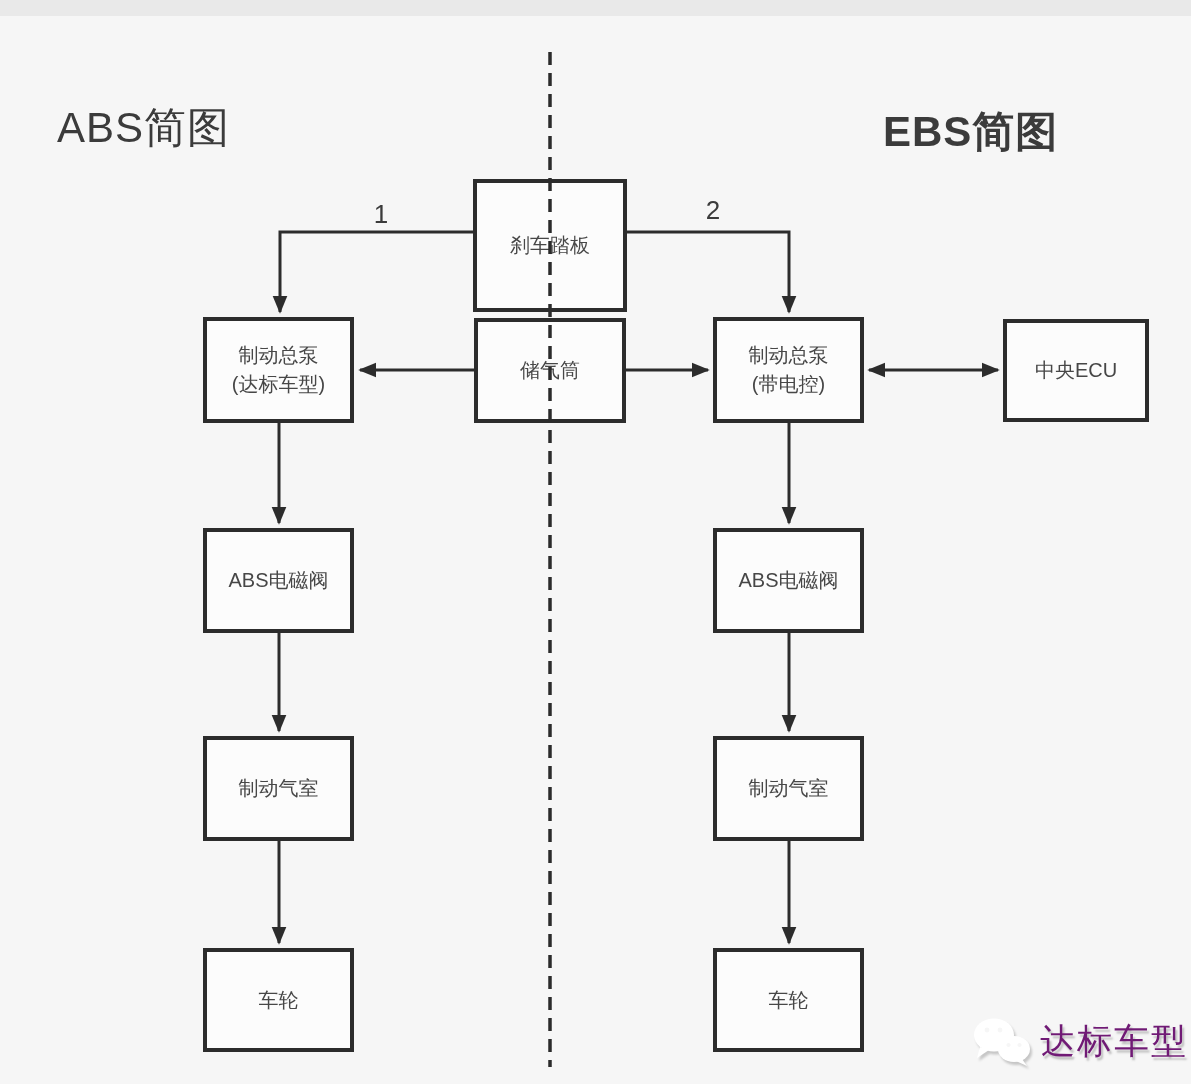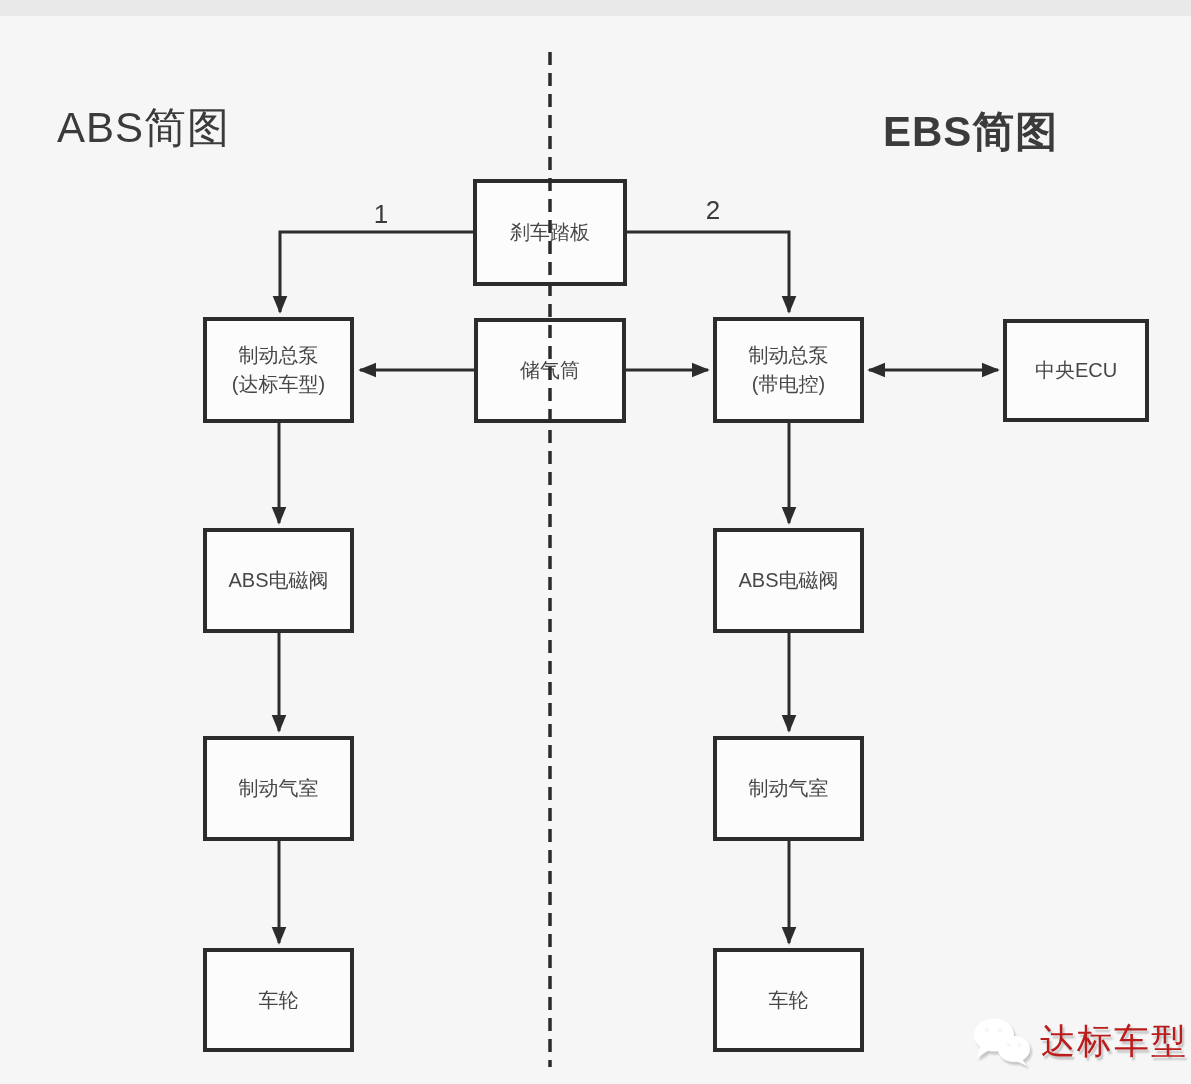--- a/index.html
+++ b/index.html
@@ -56,21 +56,21 @@
     text-align: center;
   }
   .watermark {
     position: absolute;
     left: 972px;
     top: 1000px;
     display: flex;
     align-items: center;
     gap: 8px;
     z-index: 3;
-    color: #b91c1c;
+    color: #701a75;
     font-size: 35px;
     letter-spacing: 2px;
     text-shadow: 2px 3px 2px rgba(90,90,90,0.35);
     white-space: nowrap;
   }
   .watermark svg {
     filter: drop-shadow(2px 3px 1px rgba(90,90,90,0.30));
   }
 </style>
 </head>
@@ -98,21 +98,21 @@
       <path d="M789 825 L789 927" marker-end="url(#arrow)"></path>
     </g>
   </svg>
 
   <div class="diagram-title" style="left:57px; top:84px;">ABS简图</div>
   <div class="diagram-title" style="left:883px; top:88px;font-weight:bold;">EBS简图</div>
 
   <div class="branch-num" style="left:366px; top:183px;">1</div>
   <div class="branch-num" style="left:698px; top:179px;">2</div>
 
-  <div class="node" style="left:473px; top:163px; width:154px; height:107px;">
+  <div class="node" style="left:473px; top:163px; width:154px; height:133px;">
     <span>刹车踏板</span>
   </div>
 
   <div class="node" style="left:203px; top:301px; width:151px; height:106px;">
     <span>制动总泵</span>
     <span>(达标车型)</span>
   </div>
 
   <div class="node" style="left:474px; top:302px; width:152px; height:105px;">
     <span>储气筒</span>

